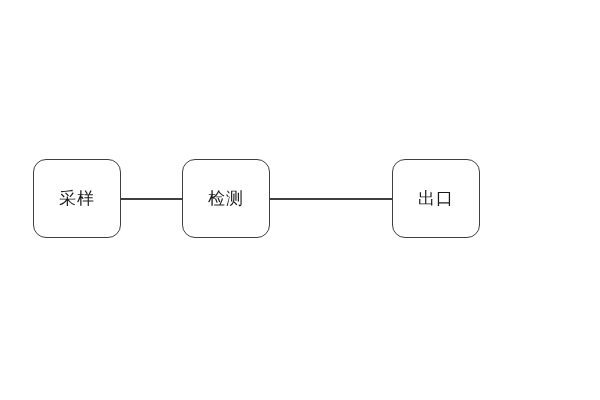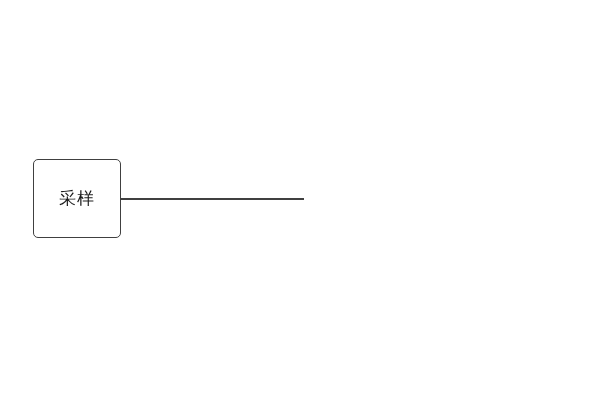--- a/index.html
+++ b/index.html
@@ -19,21 +19,21 @@
     left: 33px;
     top: 159px;
     display: flex;
     flex-direction: row;
     align-items: center;
   }
   .flow-node {
     width: 86px;
     height: 77px;
     border: 1.5px solid var(--stroke, #404040);
-    border-radius: 5px;
+    border-radius: 13px;
     background: var(--bg, #ffffff);
     display: flex;
     align-items: center;
     justify-content: center;
     box-sizing: content-box;
   }
   .flow-node .node-label {
     font-size: 17px;
     color: var(--text, #1a1a1a);
     letter-spacing: 1px;
@@ -51,20 +51,26 @@
 <body>
 
 <div class="flow-row">
 
   <div class="flow-node">
     <span class="node-label">采样</span>
   </div>
 
   <div class="connector"></div>
 
+  <div class="flow-node">
+    <span class="node-label">检测</span>
+  </div>
 
   <div class="connector"></div>
 
 
   <div class="connector"></div>
 
+  <div class="flow-node">
+    <span class="node-label">出口</span>
+  </div>
 
 </div>
 
 </body></html>

